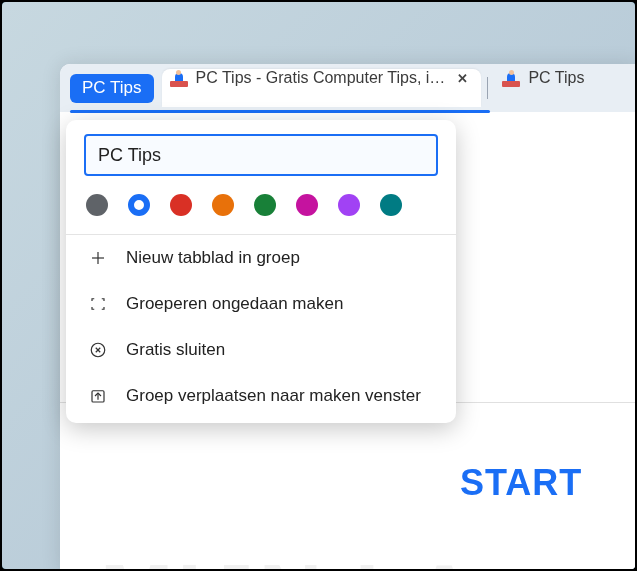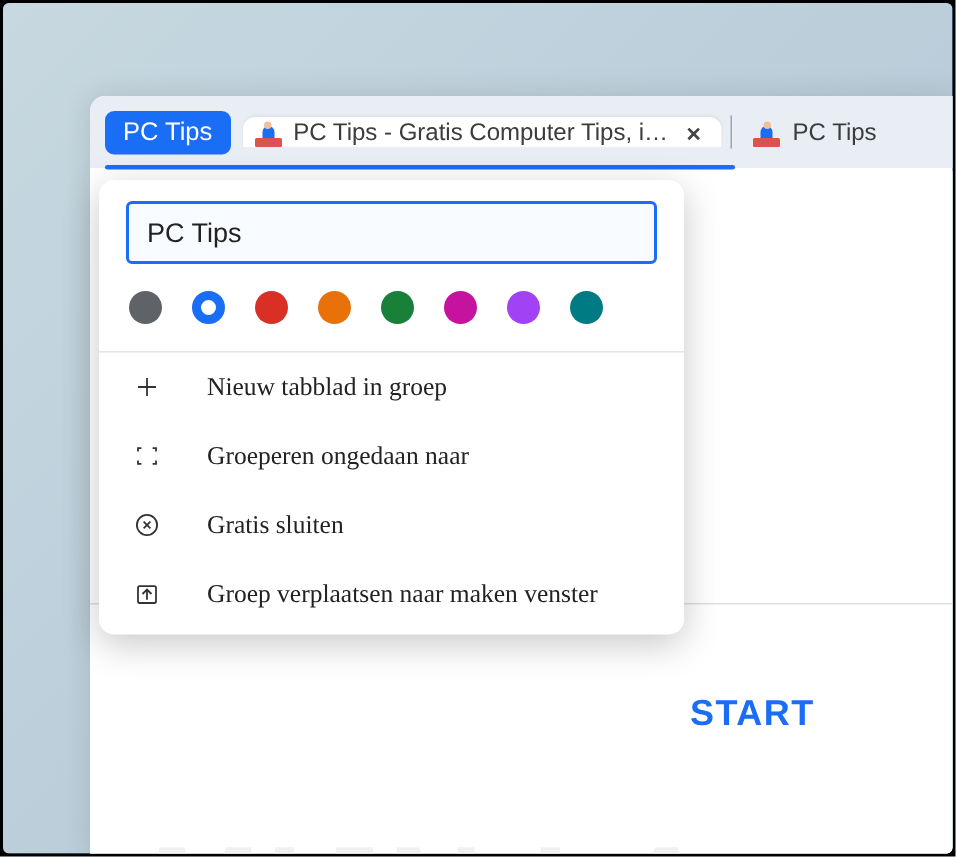--- a/index.html
+++ b/index.html
@@ -33,22 +33,22 @@
     background: #1a6ef5;
     color: #fff;
     font-size: 17px;
     padding: 4px 12px 5px;
     border-radius: 6px;
     font-weight: 500;
     margin-right: 8px;
     cursor: pointer;
   }
   .tab {
-    display: flex; align-items: flex-end;
-    height: 20px;
+    display: flex; align-items: flex-start;
+    height: 38px;
     padding: 0 10px 0 8px;
     font-size: 16px;
     color: #3b3b3b;
     gap: 8px;
     position: relative;
     cursor: pointer;
   }
   .tab.active {
     background: #fff;
     border-top-left-radius: 8px;
@@ -81,21 +81,21 @@
   .content {
     position: absolute; top: 50px; left: 0; right: 0; bottom: 0;
     background: #fff;
   }
   .content-sep {
     position: absolute; left: 0; right: 0; top: 288px;
     height: 1px; background: #e0e0e0;
   }
   .start-text {
     position: absolute; left: 400px; top: 348px;
-    color: #1a6ef5; font-weight: 800; font-size: 24px; letter-spacing: 1px;
+    color: #1a6ef5; font-weight: 800; font-size: 36px; letter-spacing: 1px;
   }
   .big-bg-text {
     position: absolute; left: 40px; top: 430px;
     color: #f1f1f1; font-weight: 900; font-size: 88px; letter-spacing: 4px;
     white-space: nowrap;
   }
   
   .menu {
     position: absolute;
     left: 6px; top: 56px;
@@ -127,26 +127,25 @@
     cursor: pointer;
   }
   .color-dot.selected {
     width: 22px; height: 22px;
     background: #fff !important;
     border: 6px solid var(--c);
     box-shadow: 0 0 0 2px #fff inset;
   }
   .menu-sep { height: 1px; background: #e4e4e4; margin: 0; }
   .menu-item {
-    display: flex; align-items: flex-start; gap: 30px;
+    display: flex; align-items: flex-start; gap: 18px;
     padding: 13px 22px;
     font-size: 17px;
     color: #222;
     cursor: pointer;
-    font-family: Liberation Serif, serif;
   }
   .micon { width: 20px; height: 20px; display:flex; align-items:center; justify-content:center; color:#333; }
   .micon svg { width: 18px; height: 18px; stroke: #333; stroke-width: 1.6; fill: none; }
 </style>
 </head>
 <body>
 
 <div class="frame">
   <div class="desktop"></div>
 
@@ -215,21 +214,21 @@
 
       <div class="menu-item">
         <span class="micon">
           <svg viewBox="0 0 24 24">
             <path d="M4 8V5h3"></path>
               <path d="M20 8V5h-3"></path>
             <path d="M4 16v3h3"></path>
               <path d="M20 16v3h-3"></path>
           </svg>
         </span>
-        <span>Groeperen ongedaan naar</span>
+        <span>Groeperen ongedaan maken</span>
       </div>
 
       <div class="menu-item">
         <span class="micon">
           <svg viewBox="0 0 24 24">
               <circle cx="12" cy="12" r="9"></circle>
               <line x1="9" y1="9" x2="15" y2="15"></line>
               <line x1="15" y1="9" x2="9" y2="15"></line>
             </svg>
         </span>

